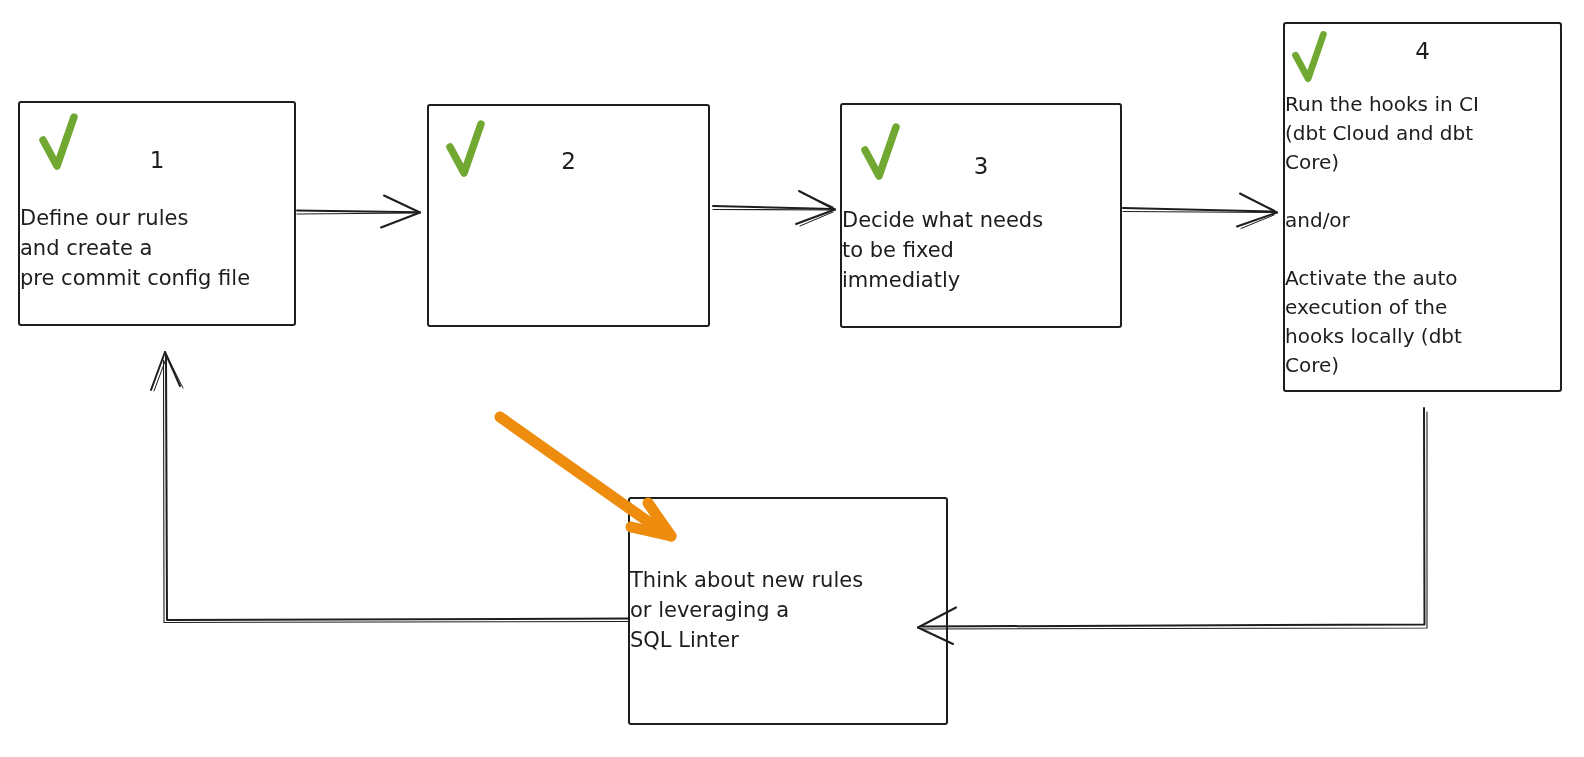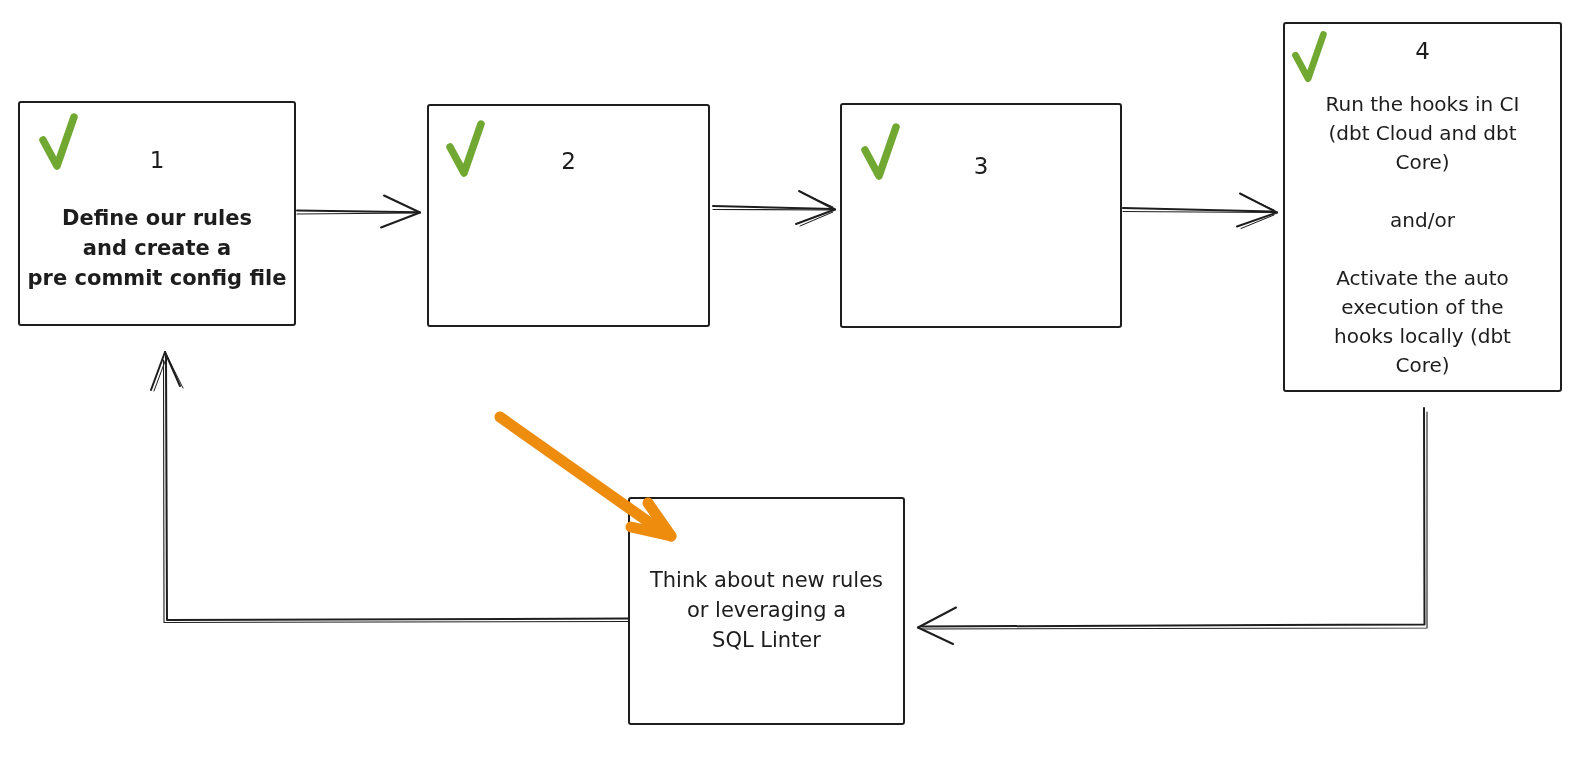--- a/index.html
+++ b/index.html
@@ -16,40 +16,40 @@
     border:2px solid #1e1e1e;
     border-radius:3px;
     background:transparent;
     z-index:2;
     box-sizing:border-box;
   }
   #box1{left:18px;top:101px;width:278px;height:225px;}
   #box2{left:427px;top:104px;width:283px;height:223px;}
   #box3{left:840px;top:103px;width:282px;height:225px;}
   #box4{left:1283px;top:22px;width:279px;height:370px;}
-  #box5{left:628px;top:497px;width:277px;height:228px;}
+  #box5{left:628px;top:497px;width:320px;height:228px;}
   .check{position:absolute;}
   #box1 .check{left:18px;top:8px;}
   #box2 .check{left:16px;top:12px;}
   #box3 .check{left:18px;top:16px;}
   #box4 .check{left:6px;top:4px;}
   .num{
     position:absolute;left:0;width:100%;
     text-align:center;font-size:23px;line-height:26px;
   }
   #box1 .num{top:44px;}
   #box2 .num{top:42px;}
   #box3 .num{top:48px;}
   #box4 .num{top:14px;}
   .txt{
     position:absolute;left:0;width:100%;
-    text-align:center;white-space:pre-line;
+    white-space:pre-line;
     font-size:21px;line-height:30px;
   }
-  #box1 .txt{top:100px;font-weight:bold;}
+  #box1 .txt{top:100px;}
   #box2 .txt{top:103px;}
   #box3 .txt{top:100px;}
   #box4 .txt{top:66px;font-size:20px;line-height:29px;}
   #box5 .txt{top:66px;}
   .edges{
     position:absolute;left:0;top:0;z-index:3;
     pointer-events:none;
   }
 </style>
 </head>
@@ -72,20 +72,23 @@
       <path d="M5 29 L19 55 L36 6" fill="none" stroke="#70a831" stroke-width="7.5" stroke-linecap="round" stroke-linejoin="round"></path>
     </svg>
     <div class="num">2</div>
   </div>
 
   <div class="node" id="box3">
     <svg class="check" width="40" height="62" viewBox="0 0 40 62">
       <path d="M5 29 L19 55 L36 6" fill="none" stroke="#70a831" stroke-width="7.5" stroke-linecap="round" stroke-linejoin="round"></path>
     </svg>
     <div class="num">3</div>
+    <div class="txt">Decide what needs
+to be fixed
+immediatly</div>
   </div>
 
   <div class="node" id="box4">
     <svg class="check" width="36" height="58" viewBox="0 0 40 62">
       <path d="M5 29 L19 55 L36 6" fill="none" stroke="#70a831" stroke-width="7.5" stroke-linecap="round" stroke-linejoin="round"></path>
     </svg>
     <div class="num">4</div>
     <div class="txt">Run the hooks in CI
 (dbt Cloud and dbt
 Core)

